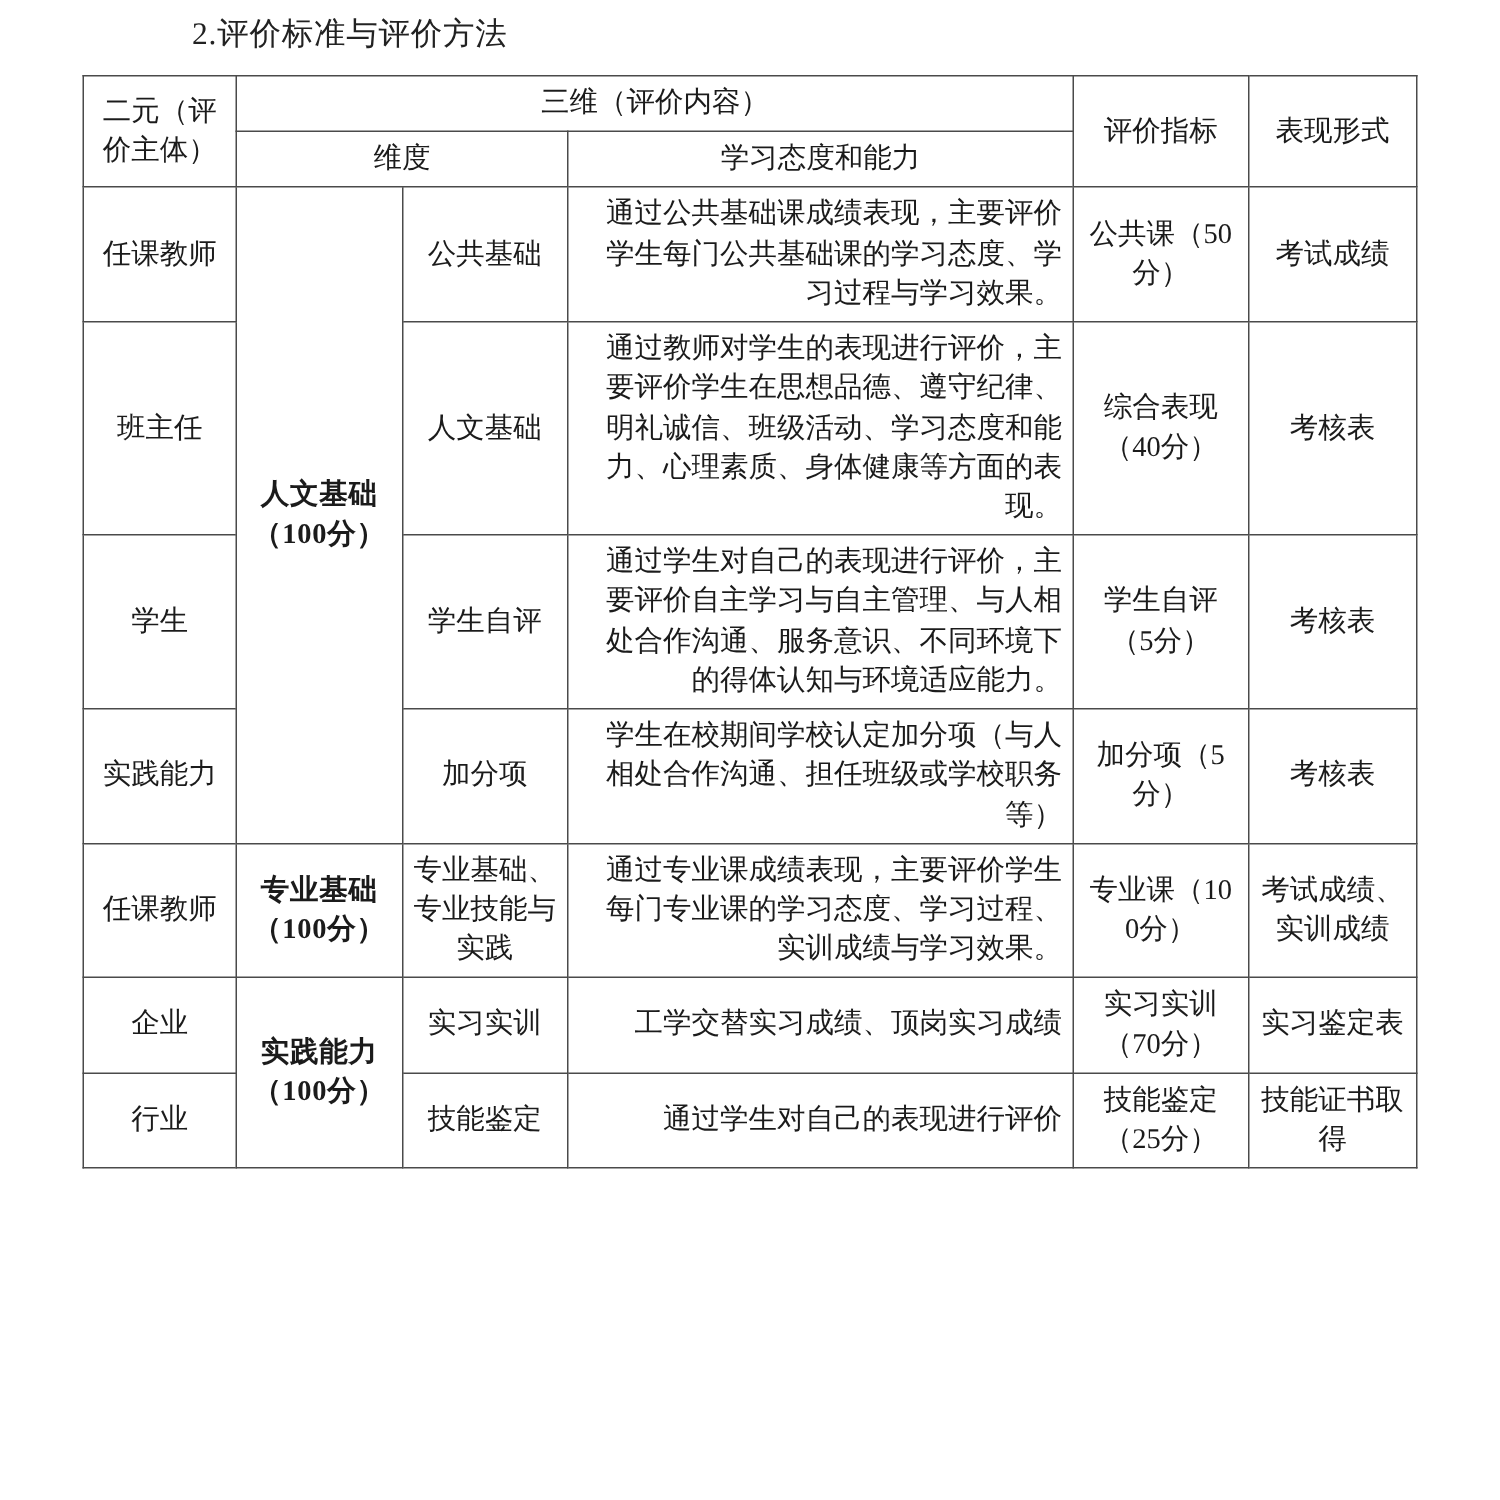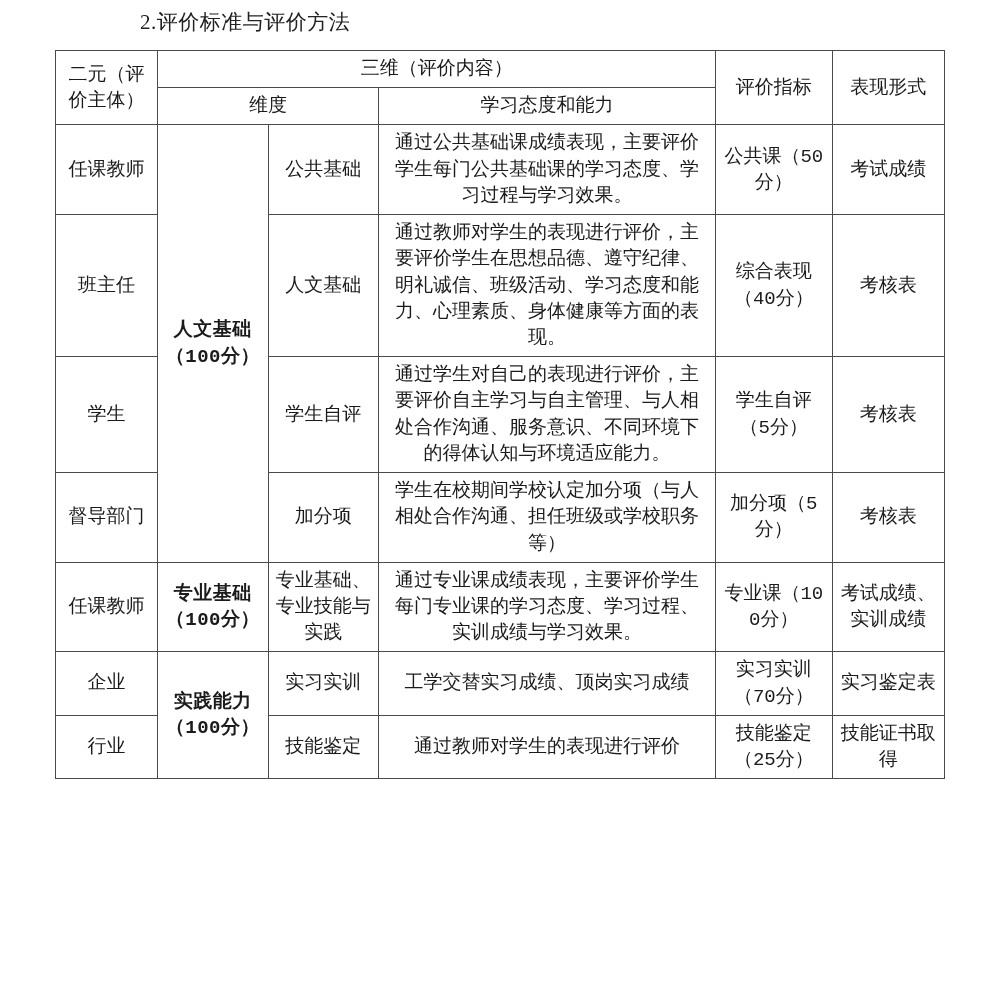--- a/index.html
+++ b/index.html
@@ -15,33 +15,32 @@
     color: #1b1b1b;
   }
   .page {
     position: relative;
     width: 1000px;
     height: 1000px;
     box-sizing: border-box;
   }
   .doc-title {
     position: absolute;
-    left: 140px;
+    left: 128px;
     top: 8px;
     font-size: 21px;
     letter-spacing: 0.5px;
     color: #222222;
     white-space: nowrap;
   }
   .table-wrap {
     position: absolute;
     left: 55px;
     top: 50px;
     width: 890px;
-    font-family: Liberation Mono, monospace;
   }
   table.eval {
     border-collapse: collapse;
     table-layout: fixed;
     width: 890px;
     font-size: 19px;
     line-height: 1.38;
     color: #1b1b1b;
   }
   table.eval td {
@@ -60,21 +59,21 @@
   td.hdr {
     text-align: center;
     vertical-align: middle;
     padding: 7px 5px;
   }
   .bold-dim {
     font-weight: 700;
     letter-spacing: 0.5px;
   }
   .cell-center { text-align: center; }
-  .cell-left { text-align: center; }
+  .cell-left { text-align: right; }
 </style>
 </head>
 <body>
 
 <div class="page">
 
   <div class="doc-title">2.评价标准与评价方法</div>
 
   <div class="table-wrap">
     <table class="eval">
@@ -117,21 +116,21 @@
 
         <tr>
           <td class="cell-center">学生</td>
           <td class="cell-center">学生自评</td>
           <td class="cell-left">通过学生对自己的表现进行评价，主要评价自主学习与自主管理、与人相处合作沟通、服务意识、不同环境下的得体认知与环境适应能力。</td>
           <td class="cell-center">学生自评（5分）</td>
           <td class="cell-center">考核表</td>
         </tr>
 
         <tr>
-          <td class="cell-center">督导部门</td>
+          <td class="cell-center">实践能力</td>
           <td class="cell-center">加分项</td>
           <td class="cell-left">学生在校期间学校认定加分项（与人相处合作沟通、担任班级或学校职务等）</td>
           <td class="cell-center">加分项（5分）</td>
           <td class="cell-center">考核表</td>
         </tr>
 
         <tr>
           <td class="cell-center">任课教师</td>
           <td class="cell-center bold-dim" rowspan="1">专业基础（100分）</td>
           <td class="cell-center">专业基础、专业技能与实践</td>
@@ -145,21 +144,21 @@
           <td class="cell-center bold-dim" rowspan="2">实践能力（100分）</td>
           <td class="cell-center">实习实训</td>
           <td class="cell-left">工学交替实习成绩、顶岗实习成绩</td>
           <td class="cell-center">实习实训（70分）</td>
           <td class="cell-center">实习鉴定表</td>
         </tr>
 
         <tr>
           <td class="cell-center">行业</td>
           <td class="cell-center">技能鉴定</td>
-          <td class="cell-left">通过教师对学生的表现进行评价</td>
+          <td class="cell-left">通过学生对自己的表现进行评价</td>
           <td class="cell-center">技能鉴定（25分）</td>
           <td class="cell-center">技能证书取得</td>
         </tr>
       </tbody>
     </table>
   </div>
 
 </div>
 
 </body></html>

